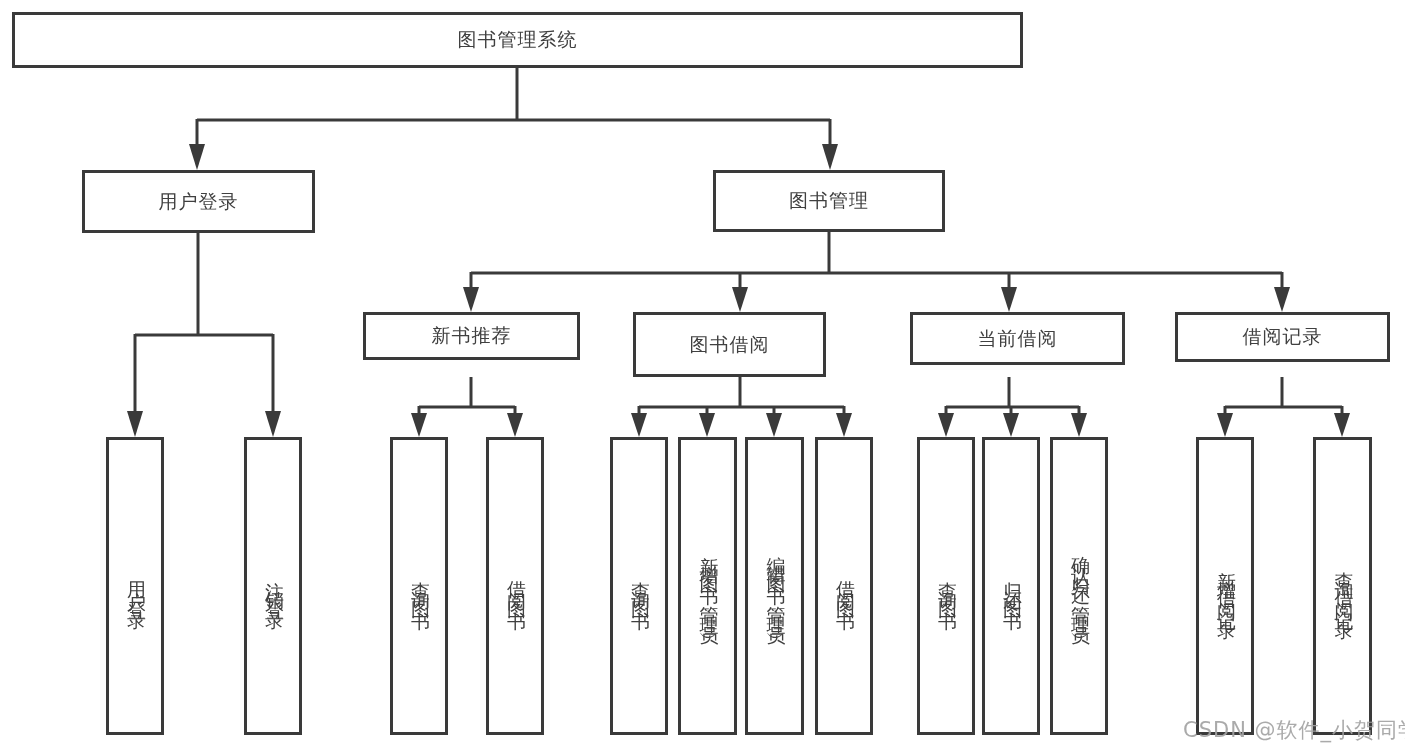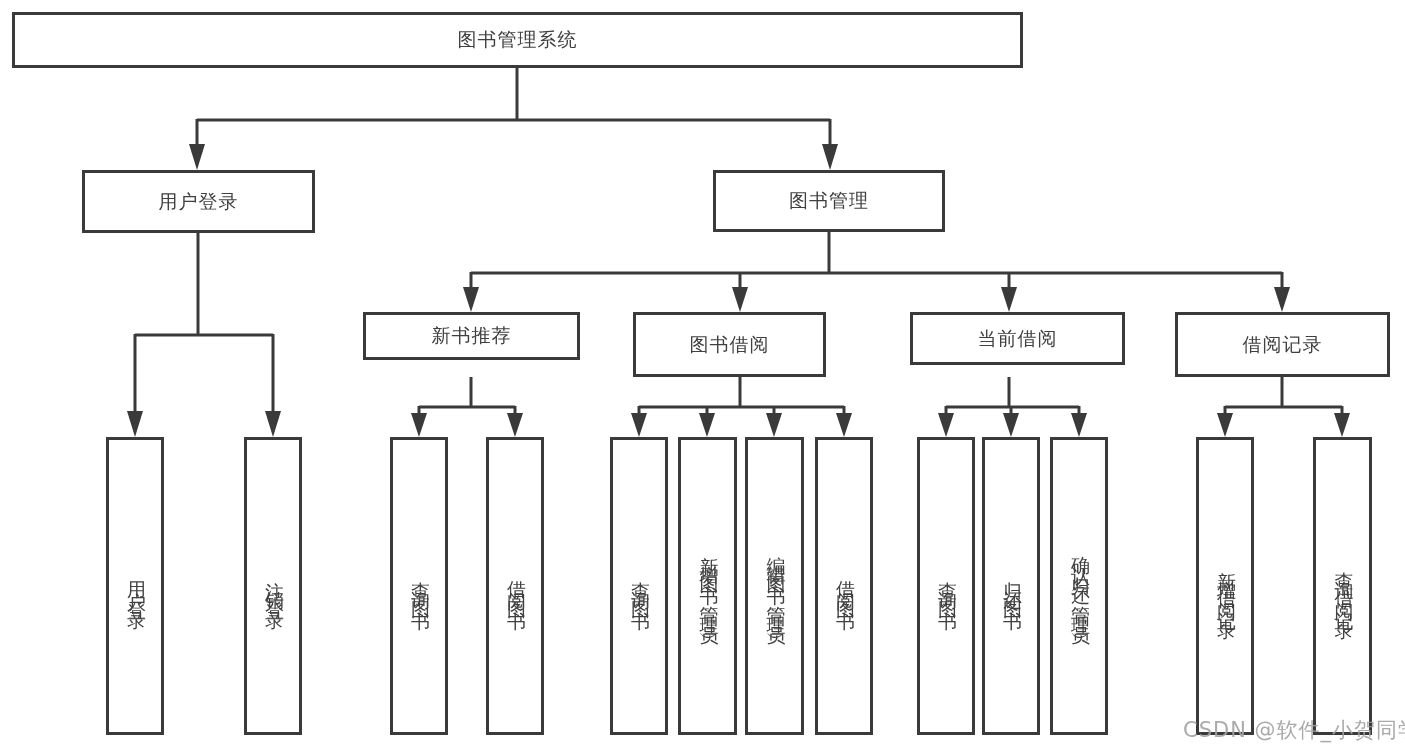--- a/index.html
+++ b/index.html
@@ -29,21 +29,21 @@
     letter-spacing:10px;
     line-height:1;
   }
   
   .root  {left:12px;  top:12px;  width:1011px; height:56px;}
   .lvl2-a{left:82px;  top:170px; width:233px;  height:63px;}
   .lvl2-b{left:713px; top:170px; width:232px;  height:62px;}
   .lvl3-a{left:363px; top:312px; width:217px;  height:48px;}
   .lvl3-b{left:633px; top:312px; width:193px;  height:65px;}
   .lvl3-c{left:902px; top:312px; width:215px;  height:53px;margin-left:8px;}
-  .lvl3-d{left:1175px;top:312px; width:215px;  height:65px;}
+  .lvl3-d{left:1175px;top:312px; width:215px;  height:50px;}
   .leaf{top:437px;width:58px;height:298px;}
   .ul-1{left:106px;} .ul-2{left:244px;}
   .nb-1{left:390px;} .nb-2{left:486px;}
   .bb-1{left:610px;} .bb-2{left:678px;width:59px;} .bb-3{left:745px;width:59px;} .bb-4{left:815px;}
   .cb-1{left:917px;} .cb-2{left:982px;} .cb-3{left:1050px;}
   .br-1{left:1196px;} .br-2{left:1313px;width:59px;}
   #watermark{
     position:absolute;
     left:1183px;top:716px;
     font-size:21px;

